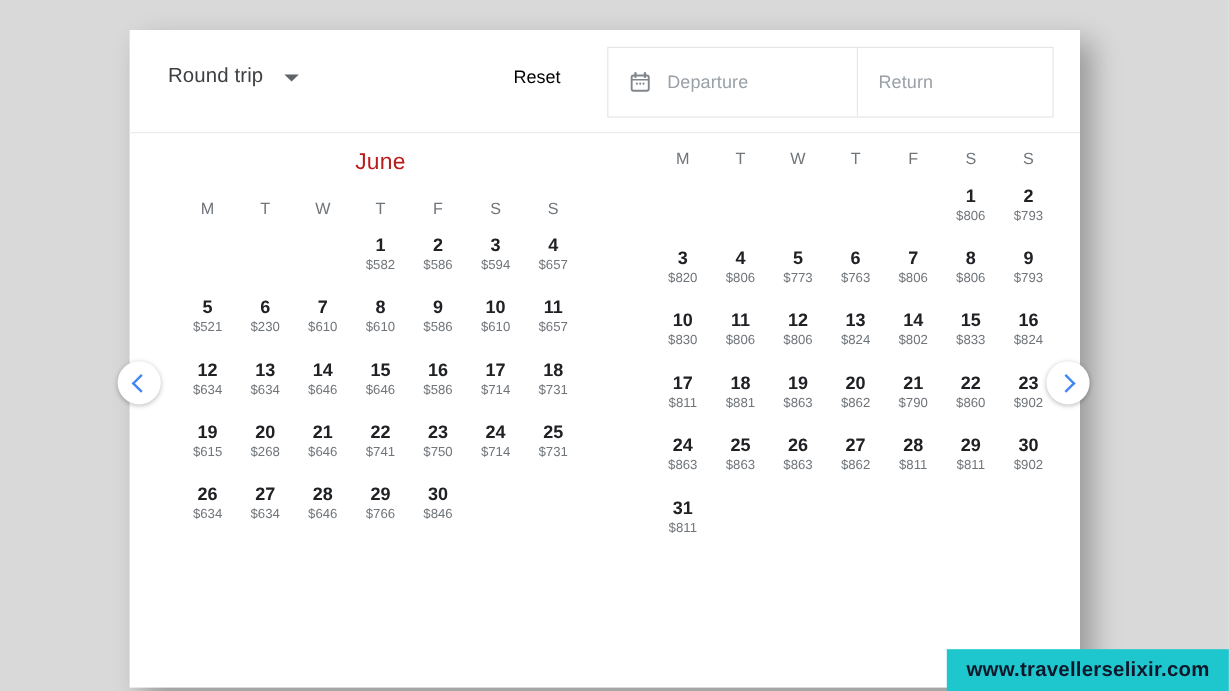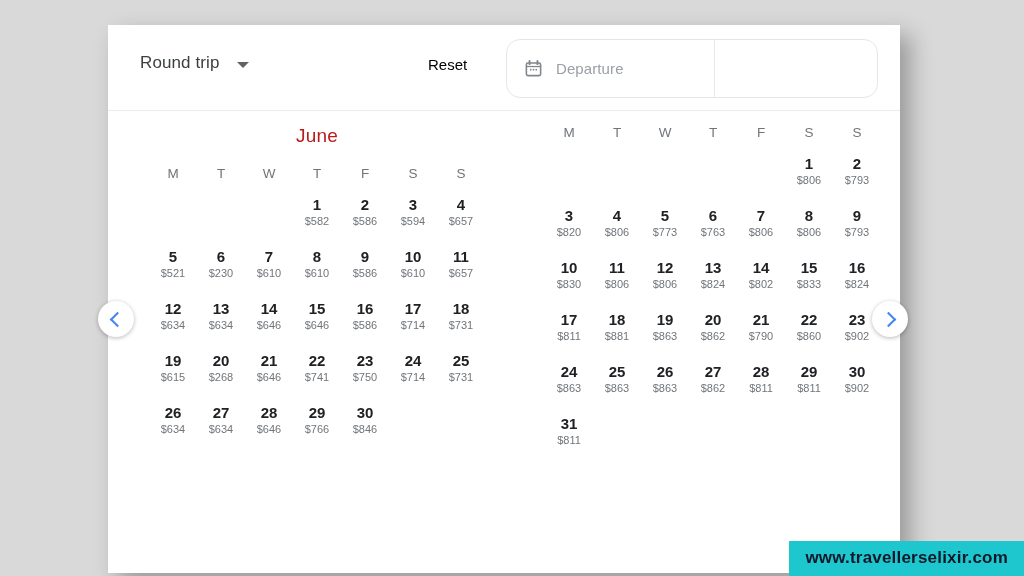--- a/index.html
+++ b/index.html
@@ -62,21 +62,21 @@
     color: #000000;
     cursor: pointer;
   }
   #date-fields {
     position: absolute;
     left: 398px;
     top: 14px;
     width: 370px;
     height: 57px;
     border: 1px solid #e6e6e6;
-    border-radius: 14px;
+    border-radius: 0;
     display: flex;
     align-items: stretch;
     background: #fff;
   }
   .date-field {
     display: flex;
     align-items: center;
     height: 100%;
   }
   #departure-field {
@@ -210,20 +210,23 @@
           <rect x="3" y="5" width="18" height="16" rx="2" ry="2" fill="none" stroke="#80868b" stroke-width="2"></rect>
           <line x1="7" y1="2.5" x2="7" y2="6.5" stroke="#80868b" stroke-width="2.4" stroke-linecap="round"></line>
           <line x1="17" y1="2.5" x2="17" y2="6.5" stroke="#80868b" stroke-width="2.4" stroke-linecap="round"></line>
           <line x1="3" y1="9.5" x2="21" y2="9.5" stroke="#80868b" stroke-width="1.6"></line>
           <circle cx="8.5" cy="13.5" r="1.1" fill="#80868b"></circle>
           <circle cx="12" cy="13.5" r="1.1" fill="#80868b"></circle>
           <circle cx="15.5" cy="13.5" r="1.1" fill="#80868b"></circle>
         </svg>
         <span class="field-text">Departure</span>
       </div>
+      <div class="date-field" id="return-field">
+        <span class="field-text">Return</span>
+      </div>
     </div>
 
   </div>
 
   <div id="months-area">
       <div class="month">
         <div class="month-title">June</div>
         <div class="weekday-row">
           <div class="weekday">M</div>
           <div class="weekday">T</div>

